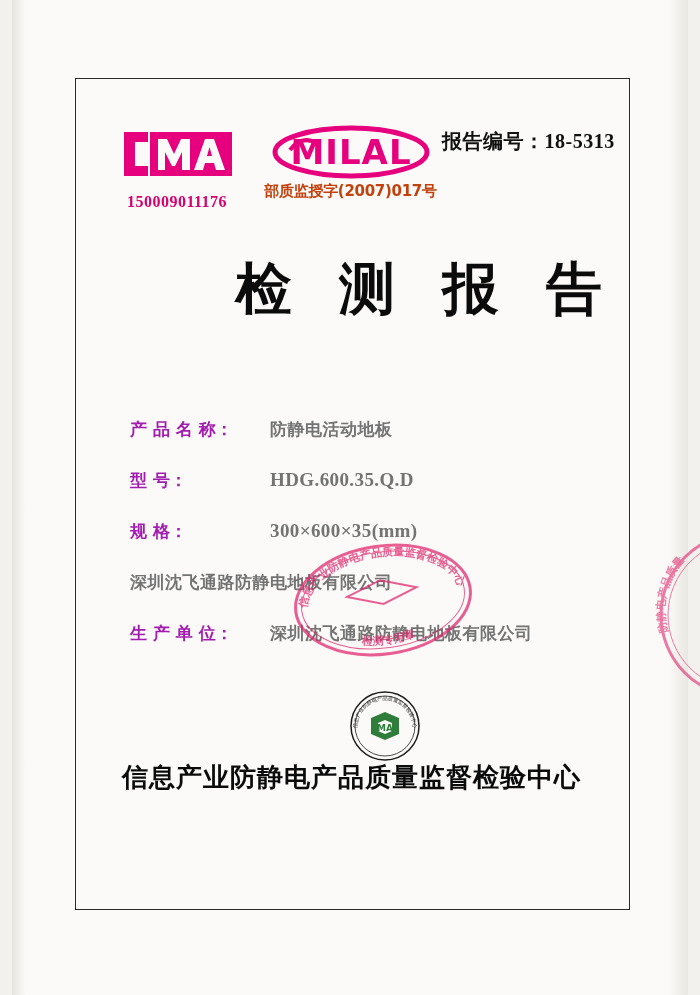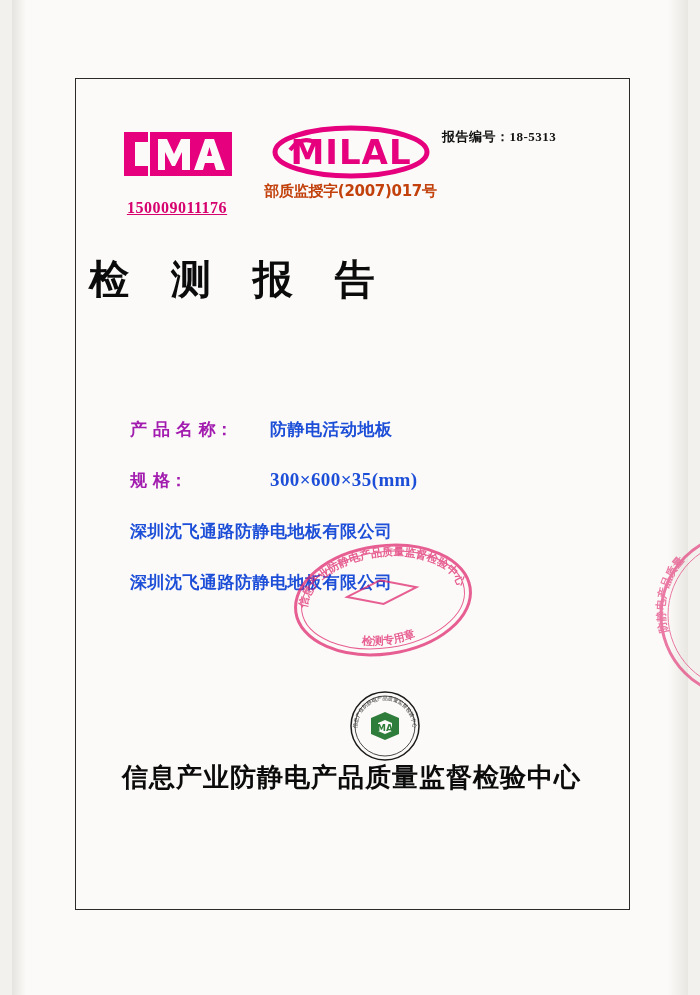--- a/index.html
+++ b/index.html
@@ -65,22 +65,21 @@
     margin: 0 auto;
     position: relative;
   }
   .cma-mark svg { display: block; }
   .cma-number {
     font-family: "Liberation Serif", serif;
     font-size: 16px;
     font-weight: bold;
     color: #d6006f;
     letter-spacing: 0.5px;
-    margin-top: 19px;
-    text-decoration: underline;
+    margin-top: 13px;
   }
 
   .milal-block {
     position: absolute;
     left: 251px;
     top: 124px;
     width: 175px;
     text-align: center;
   }
   .milal-mark {
@@ -96,40 +95,40 @@
     color: #c2410c;
     margin-top: 2px;
     letter-spacing: -0.3px;
   }
 
   .report-no {
     position: absolute;
     left: 430px;
     top: 128px;
     font-family: "DejaVu Sans", sans-serif;
-    font-size: 13px;
+    font-size: 20px;
     font-weight: bold;
     color: #111;
     letter-spacing: 0.5px;
     white-space: nowrap;
   }
   .report-no .num {
     font-family: "Liberation Serif", serif;
     font-weight: bold;
   }
 
   
   .doc-title {
     position: absolute;
     left: 63px;
     top: 252px;
     width: 541px;
-    text-align: left;
-    font-family: "DejaVu Sans", sans-serif;
-    font-size: 40px;
+    text-align: right;
+    font-family: "DejaVu Sans", sans-serif;
+    font-size: 56px;
     font-weight: bold;
     color: #0b0b0b;
     letter-spacing: 14px;
     text-indent: 14px;
   }
 
   
   .fields {
     position: absolute;
     left: 118px;
@@ -147,21 +146,21 @@
     font-size: 17px;
     font-weight: bold;
     color: #a21caf;
     width: 140px;
     display: inline-block;
   }
   .field-value {
     font-family: "DejaVu Sans", sans-serif;
     font-size: 17px;
     font-weight: bold;
-    color: #1d4ed8;
+    color: #737373;
     letter-spacing: 0.5px;
   }
   .field-value.latin {
     font-family: "Liberation Serif", serif;
     font-size: 19px;
     letter-spacing: 0.4px;
   }
 
   
   .esd-logo {
@@ -254,27 +253,32 @@
   </div>
 
   <div class="doc-title">检 测 报 告</div>
 
   <div class="fields">
     <div class="field-row">
       <span class="field-label">产 品 名 称：</span>
       <span class="field-value">防静电活动地板</span>
     </div>
     <div class="field-row">
+      <span class="field-label">型        号：</span>
+      <span class="field-value latin">HDG.600.35.Q.D</span>
+    </div>
+    <div class="field-row">
       <span class="field-label">规        格：</span>
       <span class="field-value latin">300×600×35(mm)</span>
     </div>
     <div class="field-row">
       <span class="field-value">深圳沈飞通路防静电地板有限公司</span>
     </div>
     <div class="field-row">
+      <span class="field-label">生 产 单 位：</span>
       <span class="field-value">深圳沈飞通路防静电地板有限公司</span>
     </div>
   </div>
 
   <div class="stamp-main">
     <svg width="190" height="120" viewBox="0 0 190 120" xmlns="http://www.w3.org/2000/svg">
       <ellipse cx="95" cy="60" rx="88" ry="54" fill="none" stroke="#e0246b" stroke-width="3"></ellipse>
       <ellipse cx="95" cy="60" rx="82" ry="48" fill="none" stroke="#e0246b" stroke-width="1"></ellipse>
       <defs>
         <path id="arcTop" d="M 18 62 A 77 46 0 0 1 172 62"></path>

